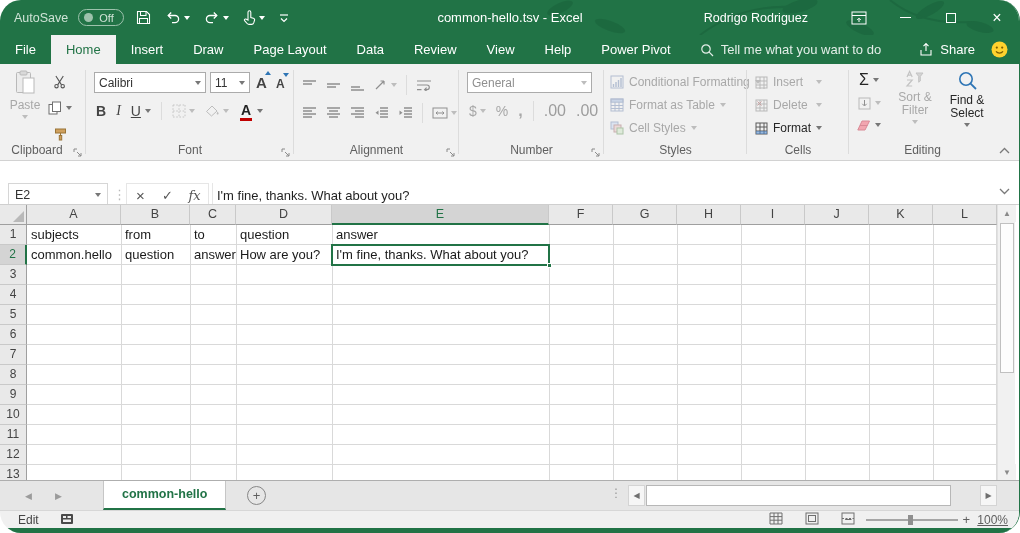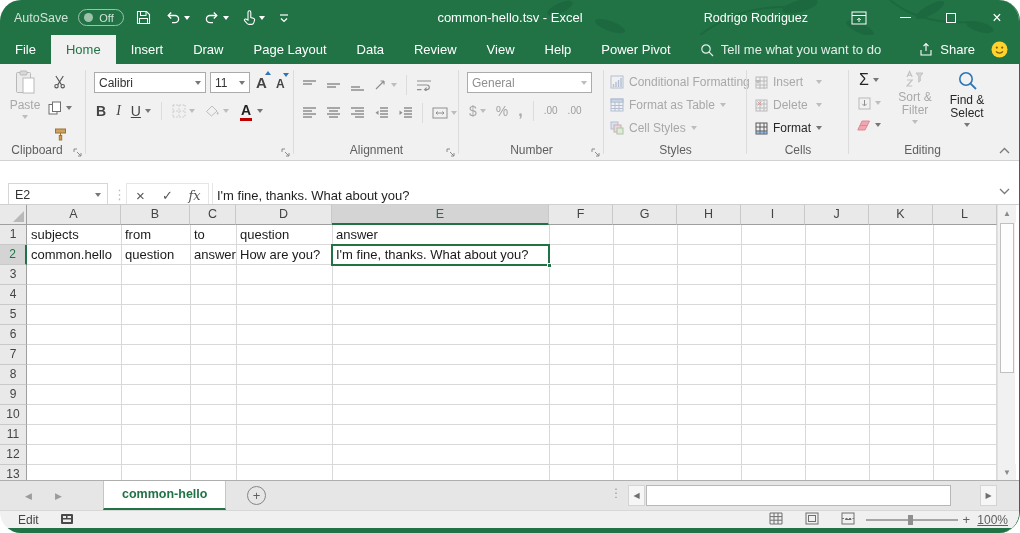--- a/index.html
+++ b/index.html
@@ -47,21 +47,21 @@
   .chevg { width:0;height:0;border-left:3px solid transparent;border-right:3px solid transparent;border-top:4px solid #777; }
   .chevg.dis2 { border-top-color:#bdbdbd; }
   .fontB { font-weight:bold; font-size:14px; }
   .fontI { font-style:italic; font-family:"Liberation Serif", serif; font-size:14px; }
   .fontU { text-decoration:underline; font-size:14px; }
   .Abtn { font-size:13px; font-weight:bold; color:#444; position:relative; }
   .tri-up { width:0;height:0;border-left:3px solid transparent;border-right:3px solid transparent;border-bottom:4px solid #2e75b5; position:absolute; top:0; right:-4px; }
   .tri-dn { width:0;height:0;border-left:3px solid transparent;border-right:3px solid transparent;border-top:4px solid #2e75b5; position:absolute; top:0; right:-4px; }
   .redbar { position:absolute; left:1px; right:1px; bottom:1px; height:3px; background:#c00000; }
   .srow { display:flex; align-items:center; gap:5px; font-size:12px; height:20px; cursor:pointer; white-space:nowrap; }
-  .num2 { font-size:10px; color:#9d9d9d; letter-spacing:0; line-height:8px; text-align:center; }
+  .num2 { font-size:16px; color:#9d9d9d; letter-spacing:0; line-height:8px; text-align:center; }
   .collapse { position:absolute; right:10px; bottom:6px; cursor:pointer; }
 
   
   .fbar { position:absolute; left:0; top:178px; width:1020px; height:43px; background:#fff; }
   .fline { position:absolute; left:0; right:0; top:35px; height:1px; background:#e0e0e0; }
   .namebox { position:absolute; left:8px; top:5px; width:100px; height:24px; border:1px solid #d6d6d6; background:#fff; display:flex; align-items:center; font-size:12.5px; color:#333; padding:0 6px; cursor:text; }
   .namebox .chevg { margin-left:auto; }
   .fdots { position:absolute; left:113px; top:7px; color:#b9b9b9; font-size:13px; line-height:20px; }
   .fxbtns { position:absolute; left:126px; top:5px; height:24px; display:flex; align-items:center; border:1px solid #e6e6e6; background:#fff; }
   .fxb { width:27px; text-align:center; font-size:13px; color:#555; cursor:pointer; }
@@ -313,20 +313,21 @@
               <path d="M13.6 8.6 c0 1.3-1.9 1.3-1.9 0 c0-.8 .95-2.1 .95-2.1 s.95 1.3 .95 2.1 z" fill="#bdbdbd"></path>
             </svg>
           <span class="chevg dis2" style="margin-left:3px;"></span>
         </span>
         <span class="rbtn Abtn" style="font-size:14px;color:#222;padding:0 2px 3px 2px;">
           <span>A</span>
           <span class="redbar"></span>
         </span>
         <span class="chevg" style="margin-left:-6px;"></span>
       </div>
+      <div class="glabel">Font</div>
       <span class="launcher">
         <svg width="9" height="9" viewBox="0 0 9 9">
             <path d="M1 4 V1 h3 M4 4 l4 4 M8 8 v-3 M8 8 h-3" fill="none" stroke="#8a8a8a"></path>
           </svg>
       </span>
       <div class="gsep" style="left:207px;"></div>
     </div>
 
     <div class="rgroup" style="left:294px;width:165px;">
       <div style="position:absolute;left:8px;top:10px;display:flex;align-items:center;gap:9px;">

